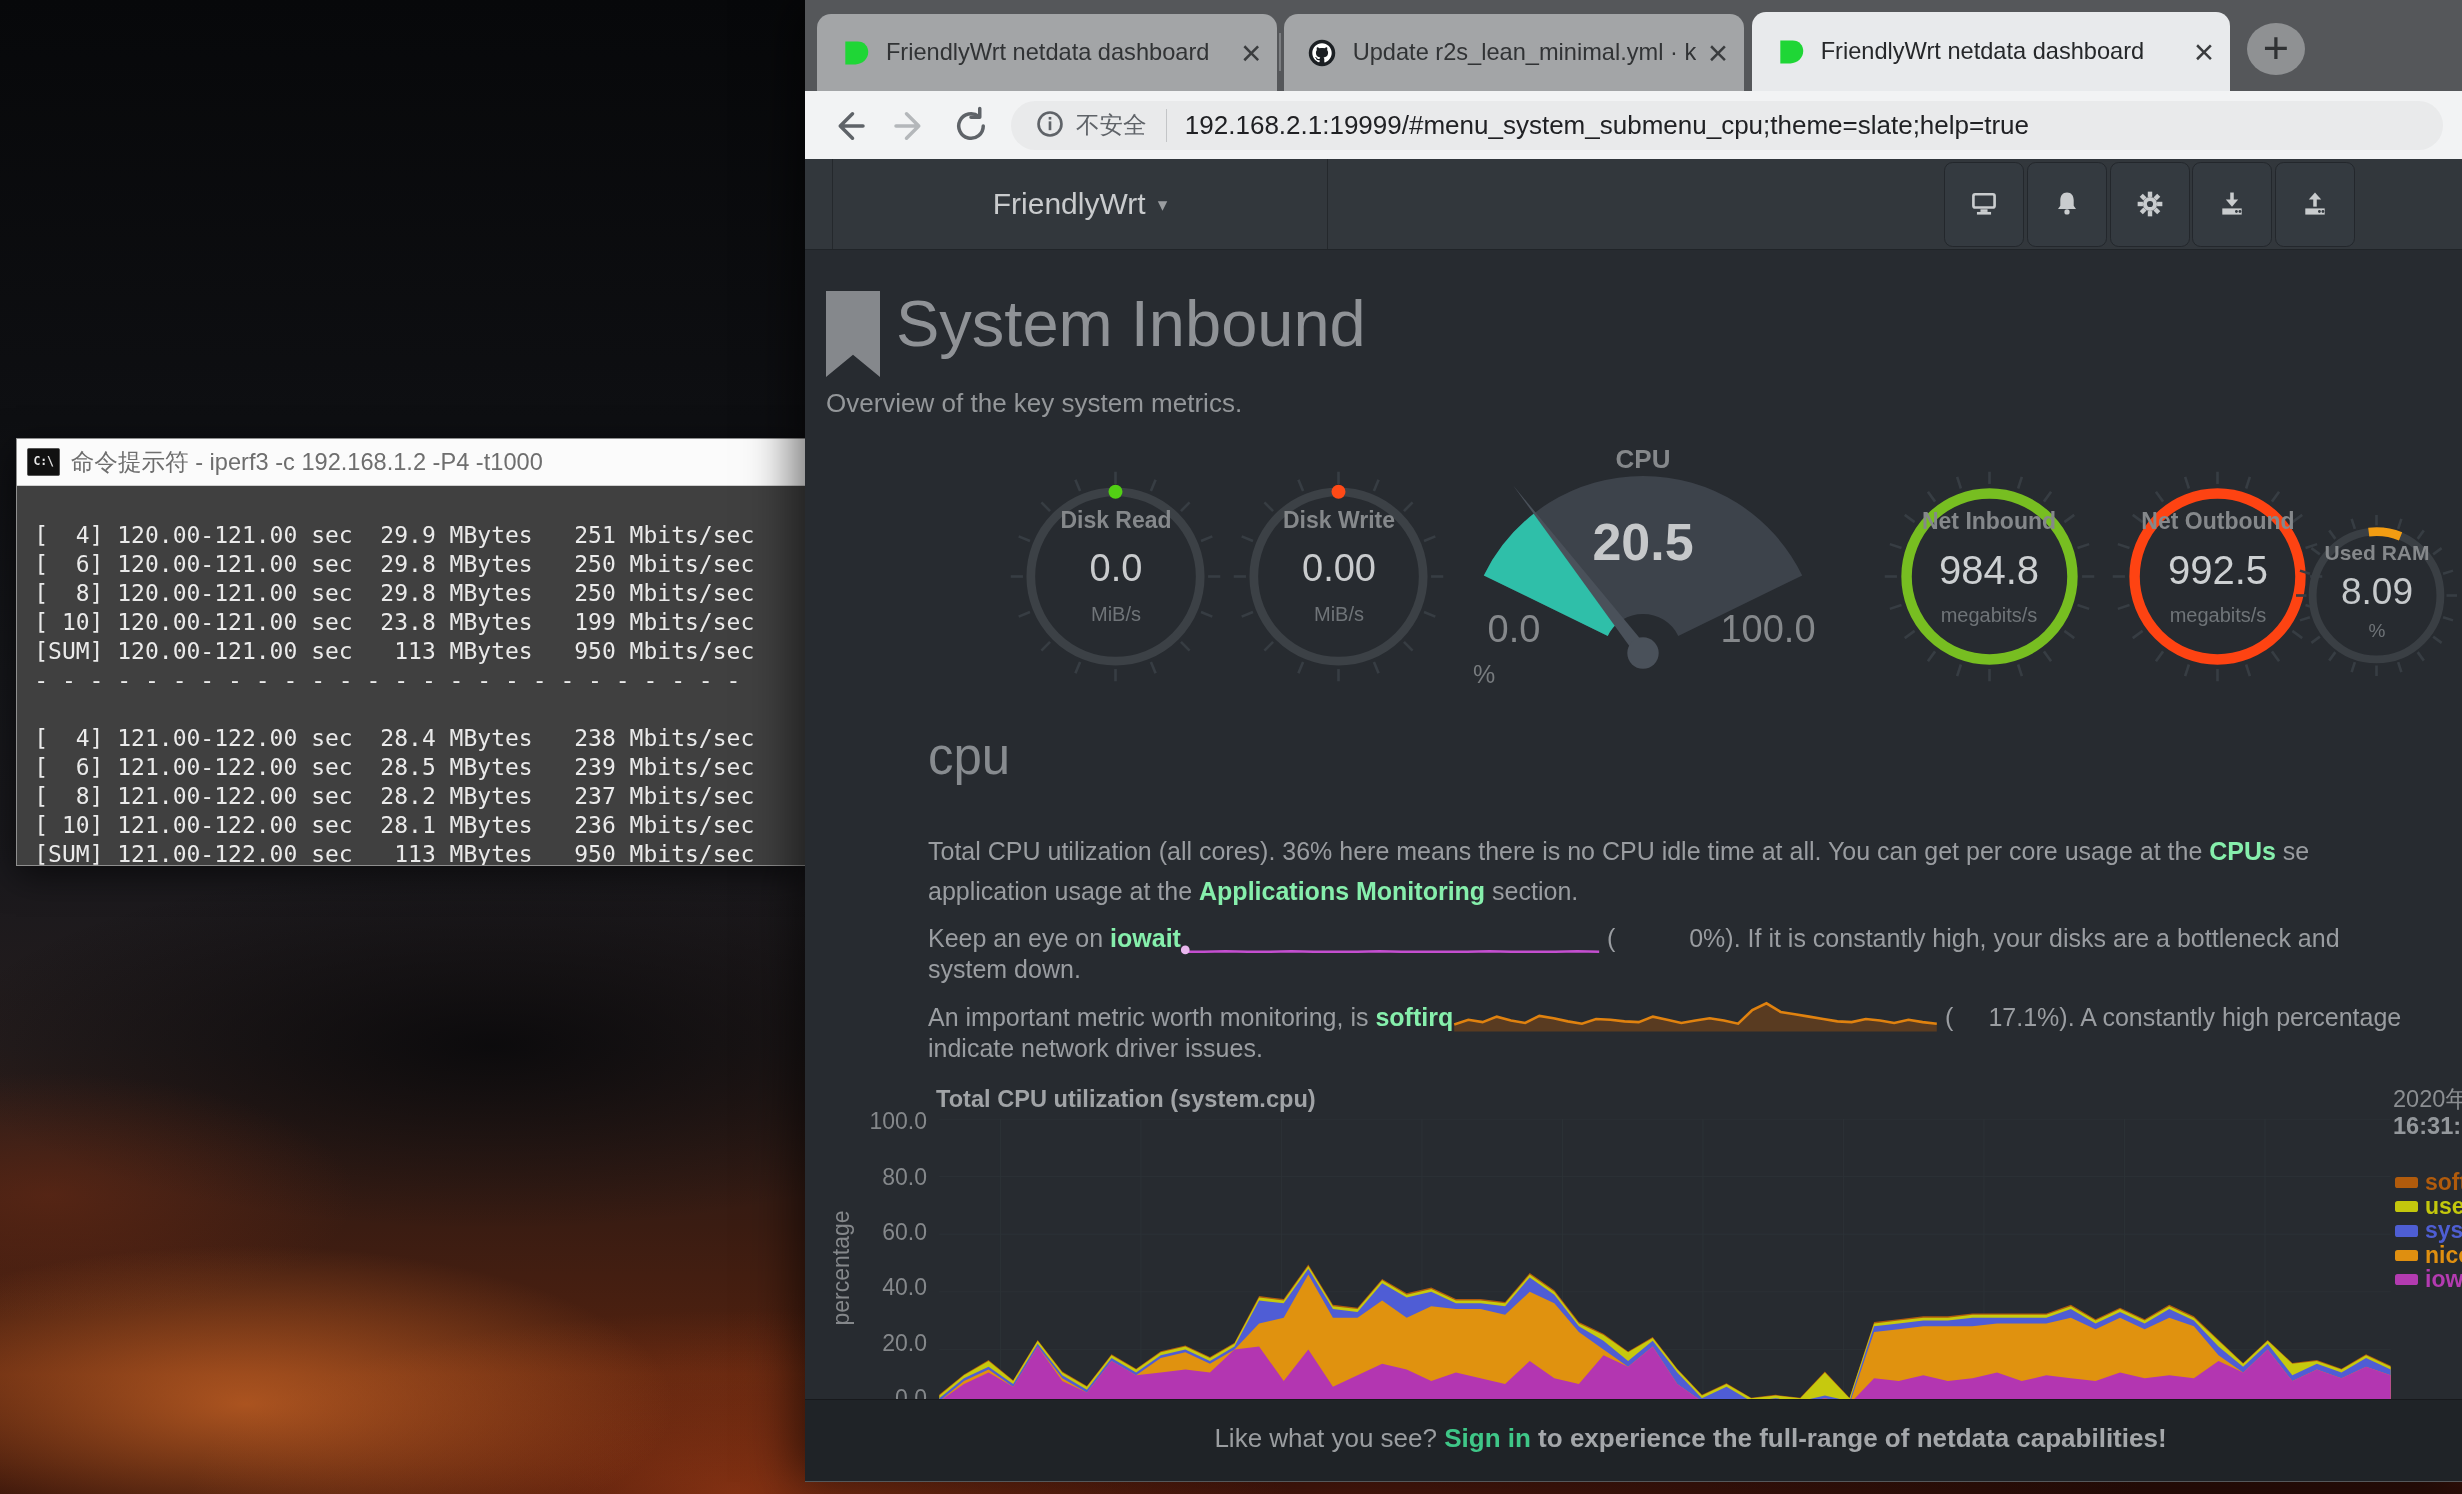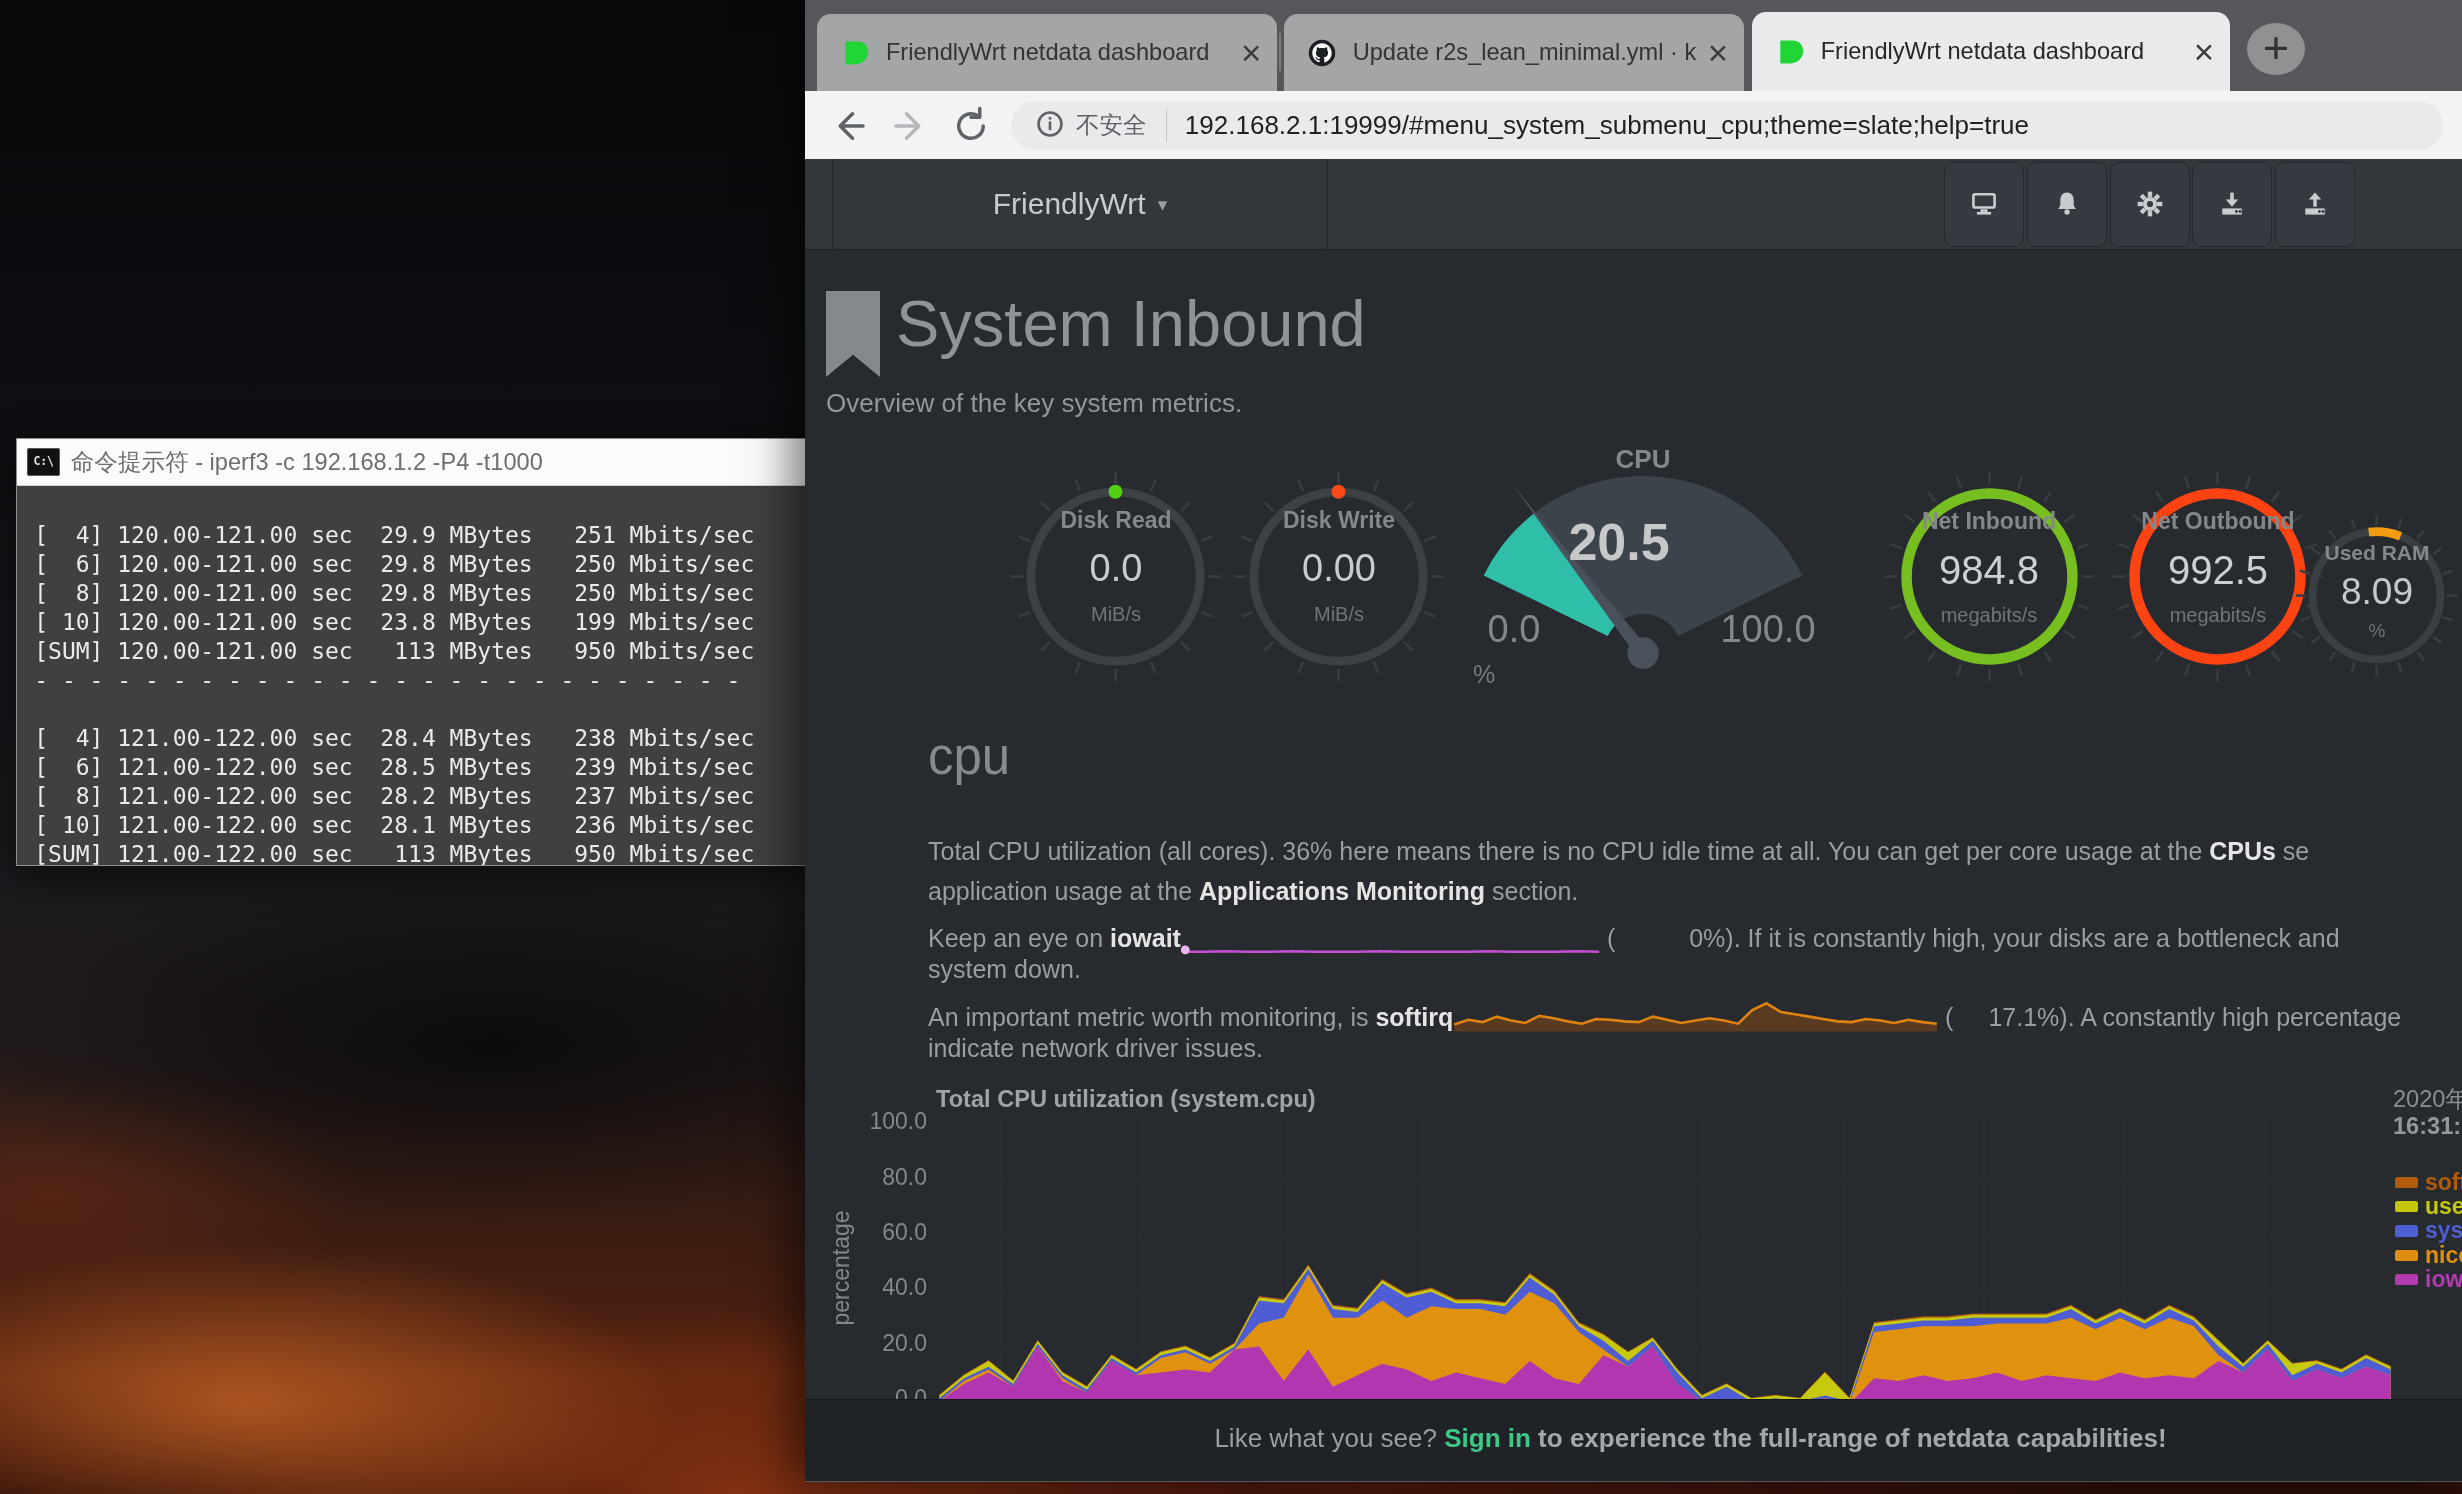--- a/index.html
+++ b/index.html
@@ -48,21 +48,21 @@
   .nd-cell{position:absolute;top:2.6px;width:80px;height:85px;background:#343a40;border:0.9px solid #23272c;border-radius:8.7px;box-sizing:border-box;display:flex;align-items:center;justify-content:center;}
   .bookmark{left:21px;top:132px;width:54px;height:86px;background:#85888c;clip-path:polygon(0 0,100% 0,100% 100%,50% 74%,0 100%);}
   .hero-title{left:91px;top:127px;font-size:65px;color:#8f9296;white-space:nowrap;}
   .hero-sub{left:21px;top:229px;font-size:26px;color:#94979a;white-space:nowrap;}
   .gtext{position:absolute;transform:translateX(-50%);white-space:nowrap;text-align:center;}
   .glabel{font-size:23px;font-weight:bold;color:#85888b;}
   .gvalue{font-size:38px;color:#c9cbcd;}
   .gunit{font-size:20px;color:#6f7478;}
   .sec-head{left:123px;top:568px;font-size:51px;color:#878b8f;}
   .pline{position:absolute;left:123px;right:0;height:40px;font-size:25px;color:#9a9da1;white-space:nowrap;overflow:hidden;}
-  .pline b{color:#e5e5e5;}
+  .pline b{color:#86efac;}
   .pgap{display:inline-block;}
   .pline svg{vertical-align:-8.7px;}
   .chart-title{left:131px;top:927px;font-size:23.6px;font-weight:bold;color:#a0a3a6;white-space:nowrap;}
   .ts{position:absolute;left:1588px;width:69px;overflow:hidden;white-space:nowrap;}
   .ts-date{font-size:23.6px;color:#8b8e91;}
   .ts-time{font-size:23.6px;font-weight:bold;color:#94989c;}
   .ylab{position:absolute;left:-52px;top:1096px;width:175px;height:26px;text-align:center;font-size:23px;color:#85888b;transform:rotate(-90deg);}
   .ytick{position:absolute;width:105px;right:1535px;text-align:right;font-size:23px;color:#85888b;}
   .legend{position:absolute;left:1590px;width:67px;overflow:hidden;}
   .lrow{height:24.4px;display:flex;align-items:center;white-space:nowrap;}
@@ -338,21 +338,21 @@
 
     <div class="gtext glabel" style="left:311px;top:348px;">Disk Read</div>
     <div class="gtext gvalue" style="left:311px;top:388px;">0.0</div>
     <div class="gtext gunit" style="left:311px;top:444px;">MiB/s</div>
 
     <div class="gtext glabel" style="left:534px;top:348px;">Disk Write</div>
     <div class="gtext gvalue" style="left:534px;top:388px;">0.00</div>
     <div class="gtext gunit" style="left:534px;top:444px;">MiB/s</div>
 
     <div class="gtext glabel" style="left:838px;top:285px;font-size:26px;">CPU</div>
-    <div class="gtext" style="left:814px;top:353px;font-size:52px;font-weight:bold;color:#c6c8ca;">20.5</div>
+    <div class="gtext" style="left:838px;top:353px;font-size:52px;font-weight:bold;color:#c6c8ca;">20.5</div>
     <div class="gtext" style="left:709px;top:449px;font-size:38px;color:#85888b;">0.0</div>
     <div class="gtext" style="left:963px;top:449px;font-size:38px;color:#85888b;">100.0</div>
     <div class="gtext" style="left:679px;top:501px;font-size:25px;color:#777b7e;">%</div>
 
     <div class="gtext glabel" style="left:1184px;top:349px;text-align:center;">Net Inbound</div>
     <div class="gtext" style="left:1184px;top:389px;font-size:40px;color:#cdd0d2;">984.8</div>
     <div class="gtext gunit" style="left:1184px;top:445px;">megabits/s</div>
 
     <div class="gtext glabel" style="left:1413px;top:349px;">Net Outbound</div>
     <div class="gtext" style="left:1413px;top:389px;font-size:40px;color:#cdd0d2;">992.5</div>

